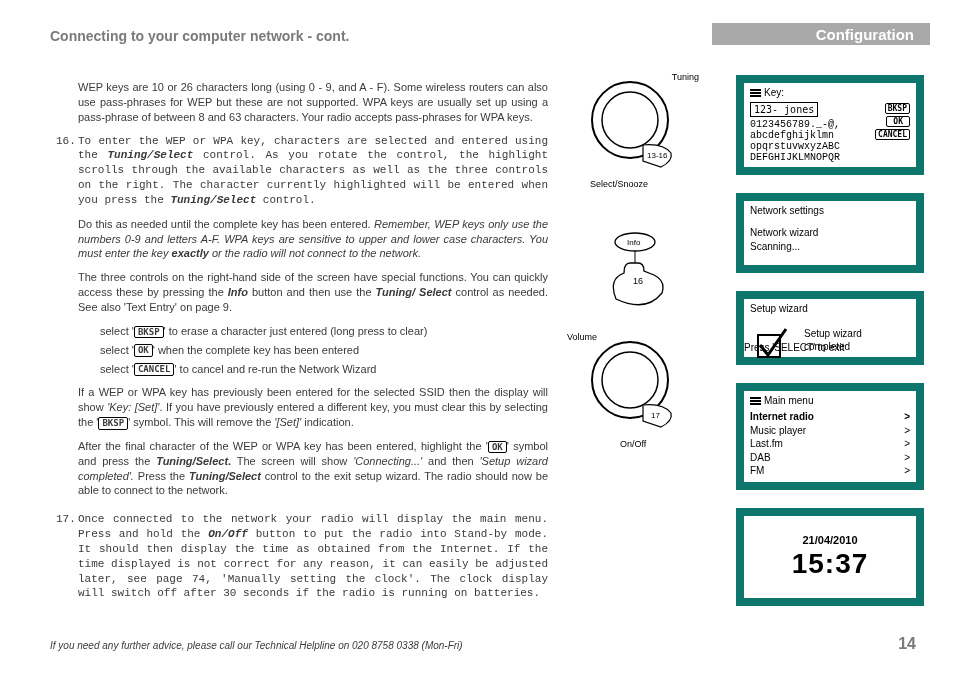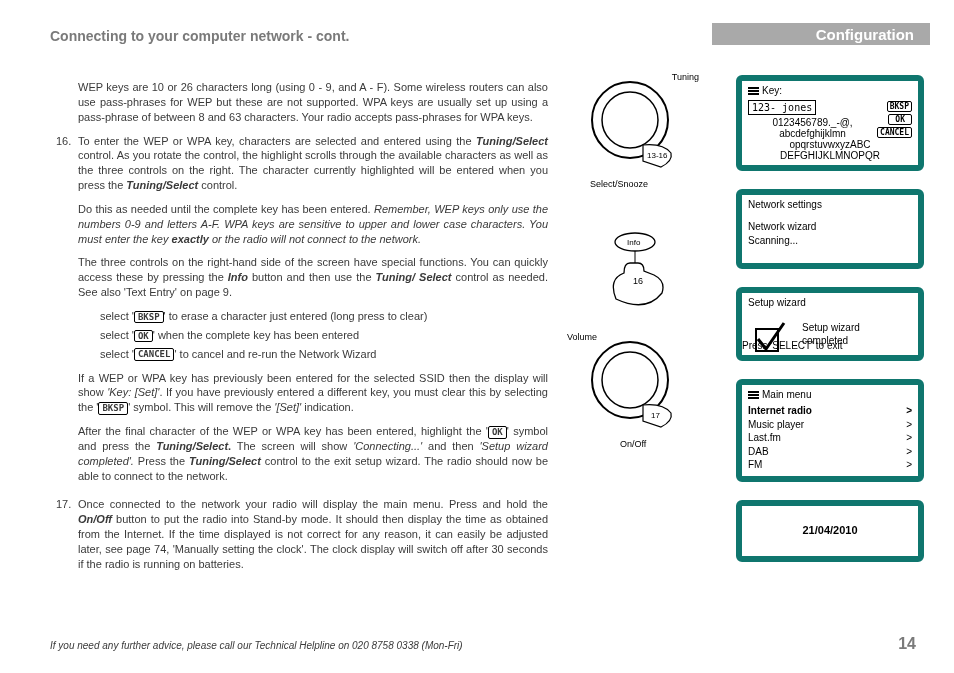--- a/index.html
+++ b/index.html
@@ -44,21 +44,21 @@
     line-height: 1.35;
     text-align: justify;
     color: #3a3a3a;
   }
   .body-text p { margin-bottom: 9px; }
   .num {
     position: absolute;
     left: -22px;
     top: 0;
   }
-  .block { position: relative; margin-bottom: 9px; }
+  .block { position: relative; margin-bottom: 9px; font-family: Liberation Mono, monospace; }
   .indent { margin-left: 22px; margin-bottom: 4px; }
   em { font-style: italic; }
   strong { font-weight: bold; font-style: italic; }
   .keycap {
     display: inline-block;
     border: 1px solid #000;
     padding: 0 3px;
     font-family: monospace;
     font-size: 9px;
     font-weight: bold;
@@ -115,22 +115,22 @@
     margin: 10px auto 25px;
   }
   
   .screens {
     position: absolute;
     top: 75px;
     right: 30px;
     width: 188px;
   }
   .screen {
-    border: 6px solid #0f766e;
-    border-radius: 6px;
+    border: 8px solid #0f766e;
+    border-radius: 0;
     margin-bottom: 18px;
     padding: 4px 6px;
     font-family: "Verdana", sans-serif;
     font-size: 10px;
     background: #fff;
   }
   .screen .title {
     font-size: 10px;
     margin-bottom: 4px;
   }
@@ -143,25 +143,24 @@
   }
   .screen-key .inputbox {
     border:1px solid #000;
     padding:1px 3px;
     font-family: monospace;
     font-size:10px;
     display:inline-block;
     margin-bottom:2px;
   }
   .screen-key .charrow {
-    font-family: Liberation Sans, sans-serif;
+    font-family: Liberation Mono, monospace;
     font-size:10px;
     letter-spacing:0px;
     white-space: nowrap;
-    text-align: center;
   }
   .screen-key .rightbtns {
     float:right;
     text-align:right;
   }
   .screen-key .btn {
     border:1px solid #000;
     font-family: monospace;
     font-size:8px;
     font-weight:bold;
@@ -342,18 +341,19 @@
     <div class="title"><span class="bars"></span><span>Main menu</span></div>
     <div class="row row0"><span>Internet radio</span><span class="caret">&gt;</span></div>
     <div class="row"><span>Music player</span><span class="caret">&gt;</span></div>
     <div class="row"><span>Last.fm</span><span class="caret">&gt;</span></div>
     <div class="row"><span>DAB</span><span class="caret">&gt;</span></div>
     <div class="row"><span>FM</span><span class="caret">&gt;</span></div>
   </div>
 
   <div class="screen screen-clock">
     <div class="date">21/04/2010</div>
+    <div class="time">15:37</div>
   </div>
 
 </div>
 
 <div class="footer">If you need any further advice, please call our Technical Helpline on 020 8758 0338 (Mon-Fri)</div>
 <div class="page-num">14</div>
 
 </body></html>

